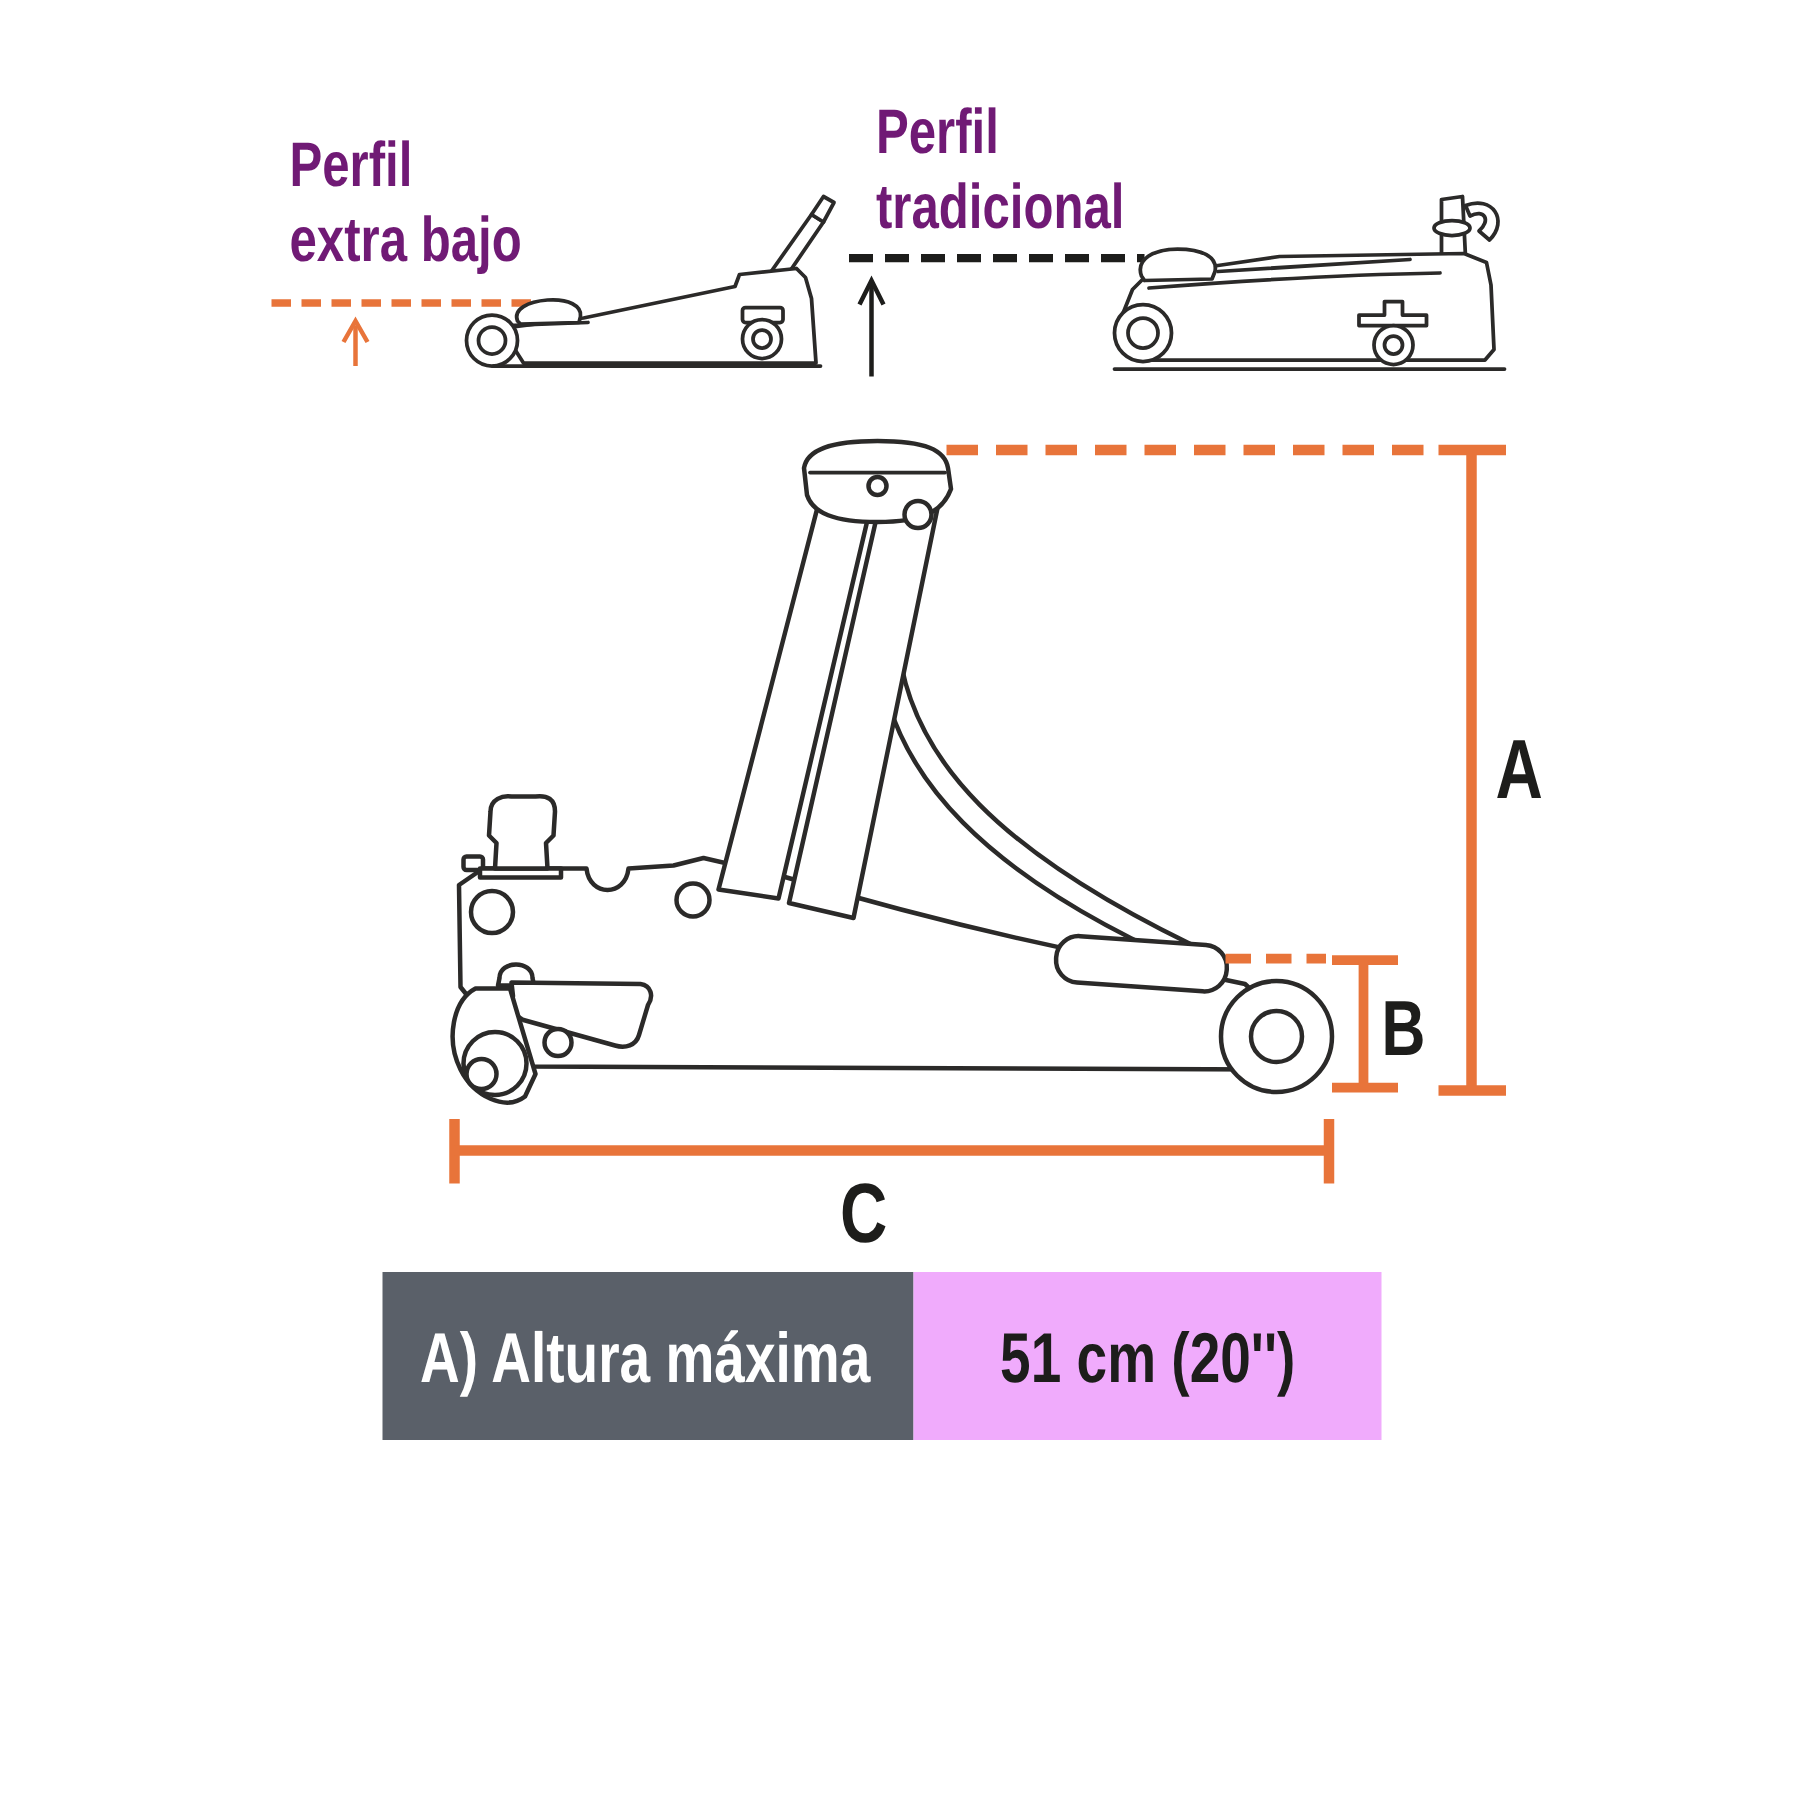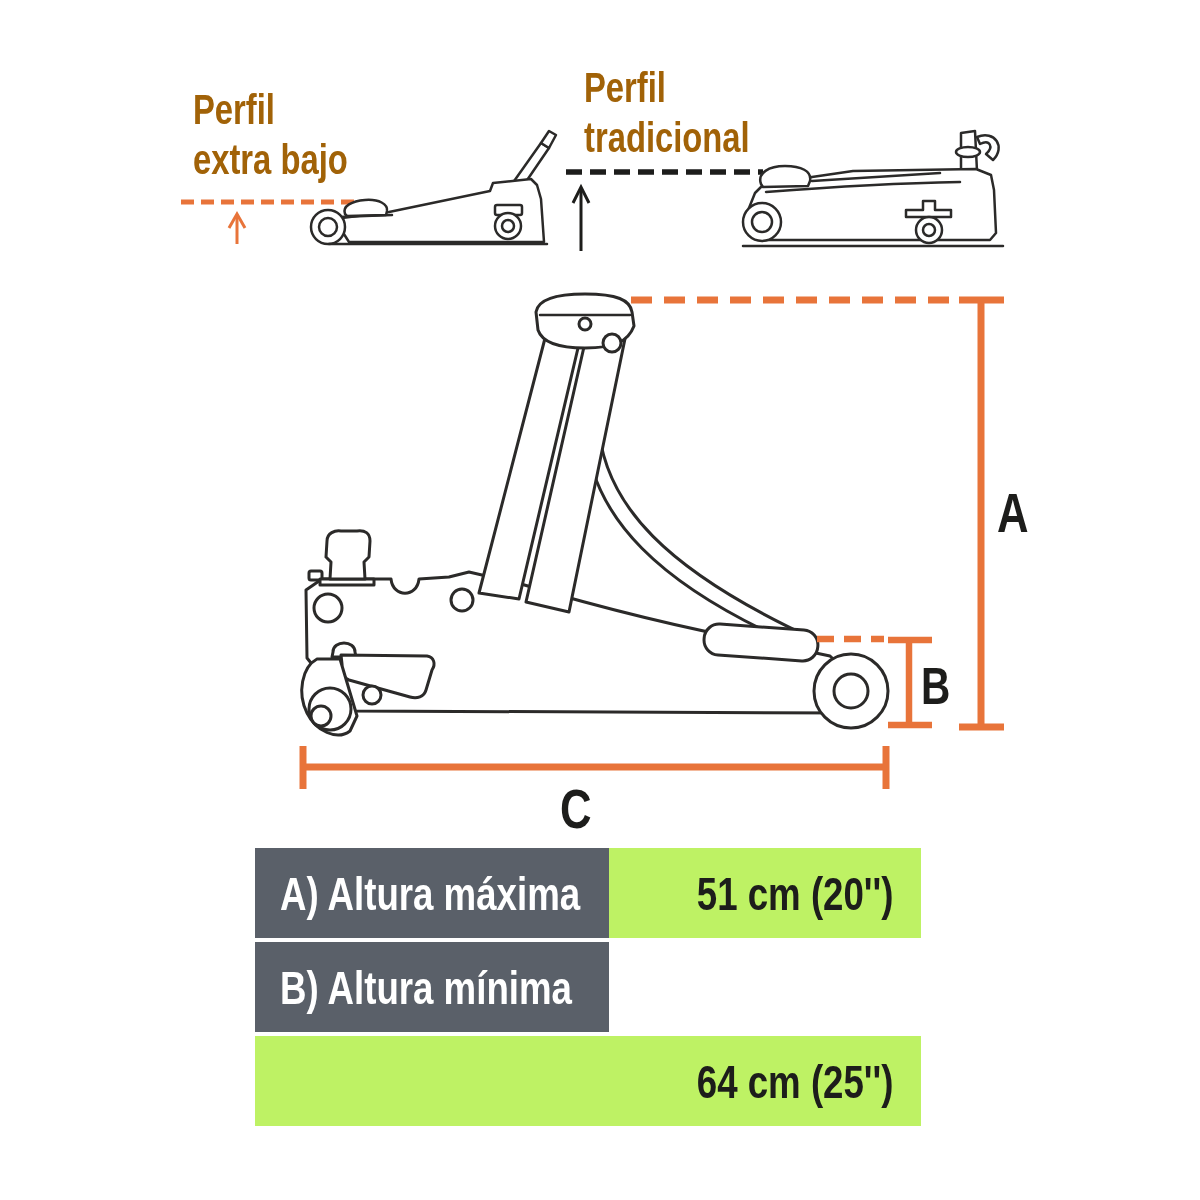--- a/index.html
+++ b/index.html
@@ -25,51 +25,51 @@
     display:inline-block;
     transform:scaleX(0.78);
     transform-origin:center center;
     white-space:nowrap;
   }
   .toplabel{
     position:absolute;
     font-weight:bold;
     font-size:42px;
     line-height:50px;
-    color:#a16207;
+    color:#701a75;
   }
   .dimlabel{
     position:absolute;
     font-weight:bold;
     font-size:56px;
     color:#1d1d1b;
   }
   #spec-table{
     position:absolute;
     left:255px;top:848px;
     width:666px;
     display:flex;
     flex-direction:column;
     gap:4px;
   }
-  .spec-row{display:flex;height:90px;}
+  .spec-row{display:flex;height:112px;}
   .spec-label{
     width:354px;
     background:#5a6069;
     color:#ffffff;
     display:flex;align-items:center;
     padding-left:25px;
     box-sizing:border-box;
     font-weight:bold;font-size:47px;
   }
   .spec-value{
     flex:1;
-    background:#bef264;
+    background:#f0abfc;
     color:#1d1d1b;
-    display:flex;align-items:center;justify-content:flex-end;
+    display:flex;align-items:center;justify-content:center;
     font-weight:bold;font-size:47px;
   }
 </style>
 </head>
 <body>
 
 <div id="canvas">
 
   <svg width="1200" height="1200" viewBox="0 0 1200 1200">
 
@@ -198,24 +198,18 @@
   <div id="spec-table">
     <div class="spec-row">
       <div class="spec-label">
         <span class="cond">A) Altura máxima</span>
       </div>
       <div class="spec-value">
         <span class="cond-c">51 cm (20'')</span>
       </div>
     </div>
     <div class="spec-row">
-      <div class="spec-label">
-        <span class="cond">B) Altura mínima</span>
-      </div>
     </div>
     <div class="spec-row">
-      <div class="spec-value">
-        <span class="cond-c">64 cm (25'')</span>
-      </div>
     </div>
   </div>
 
 </div>
 
 </body></html>

